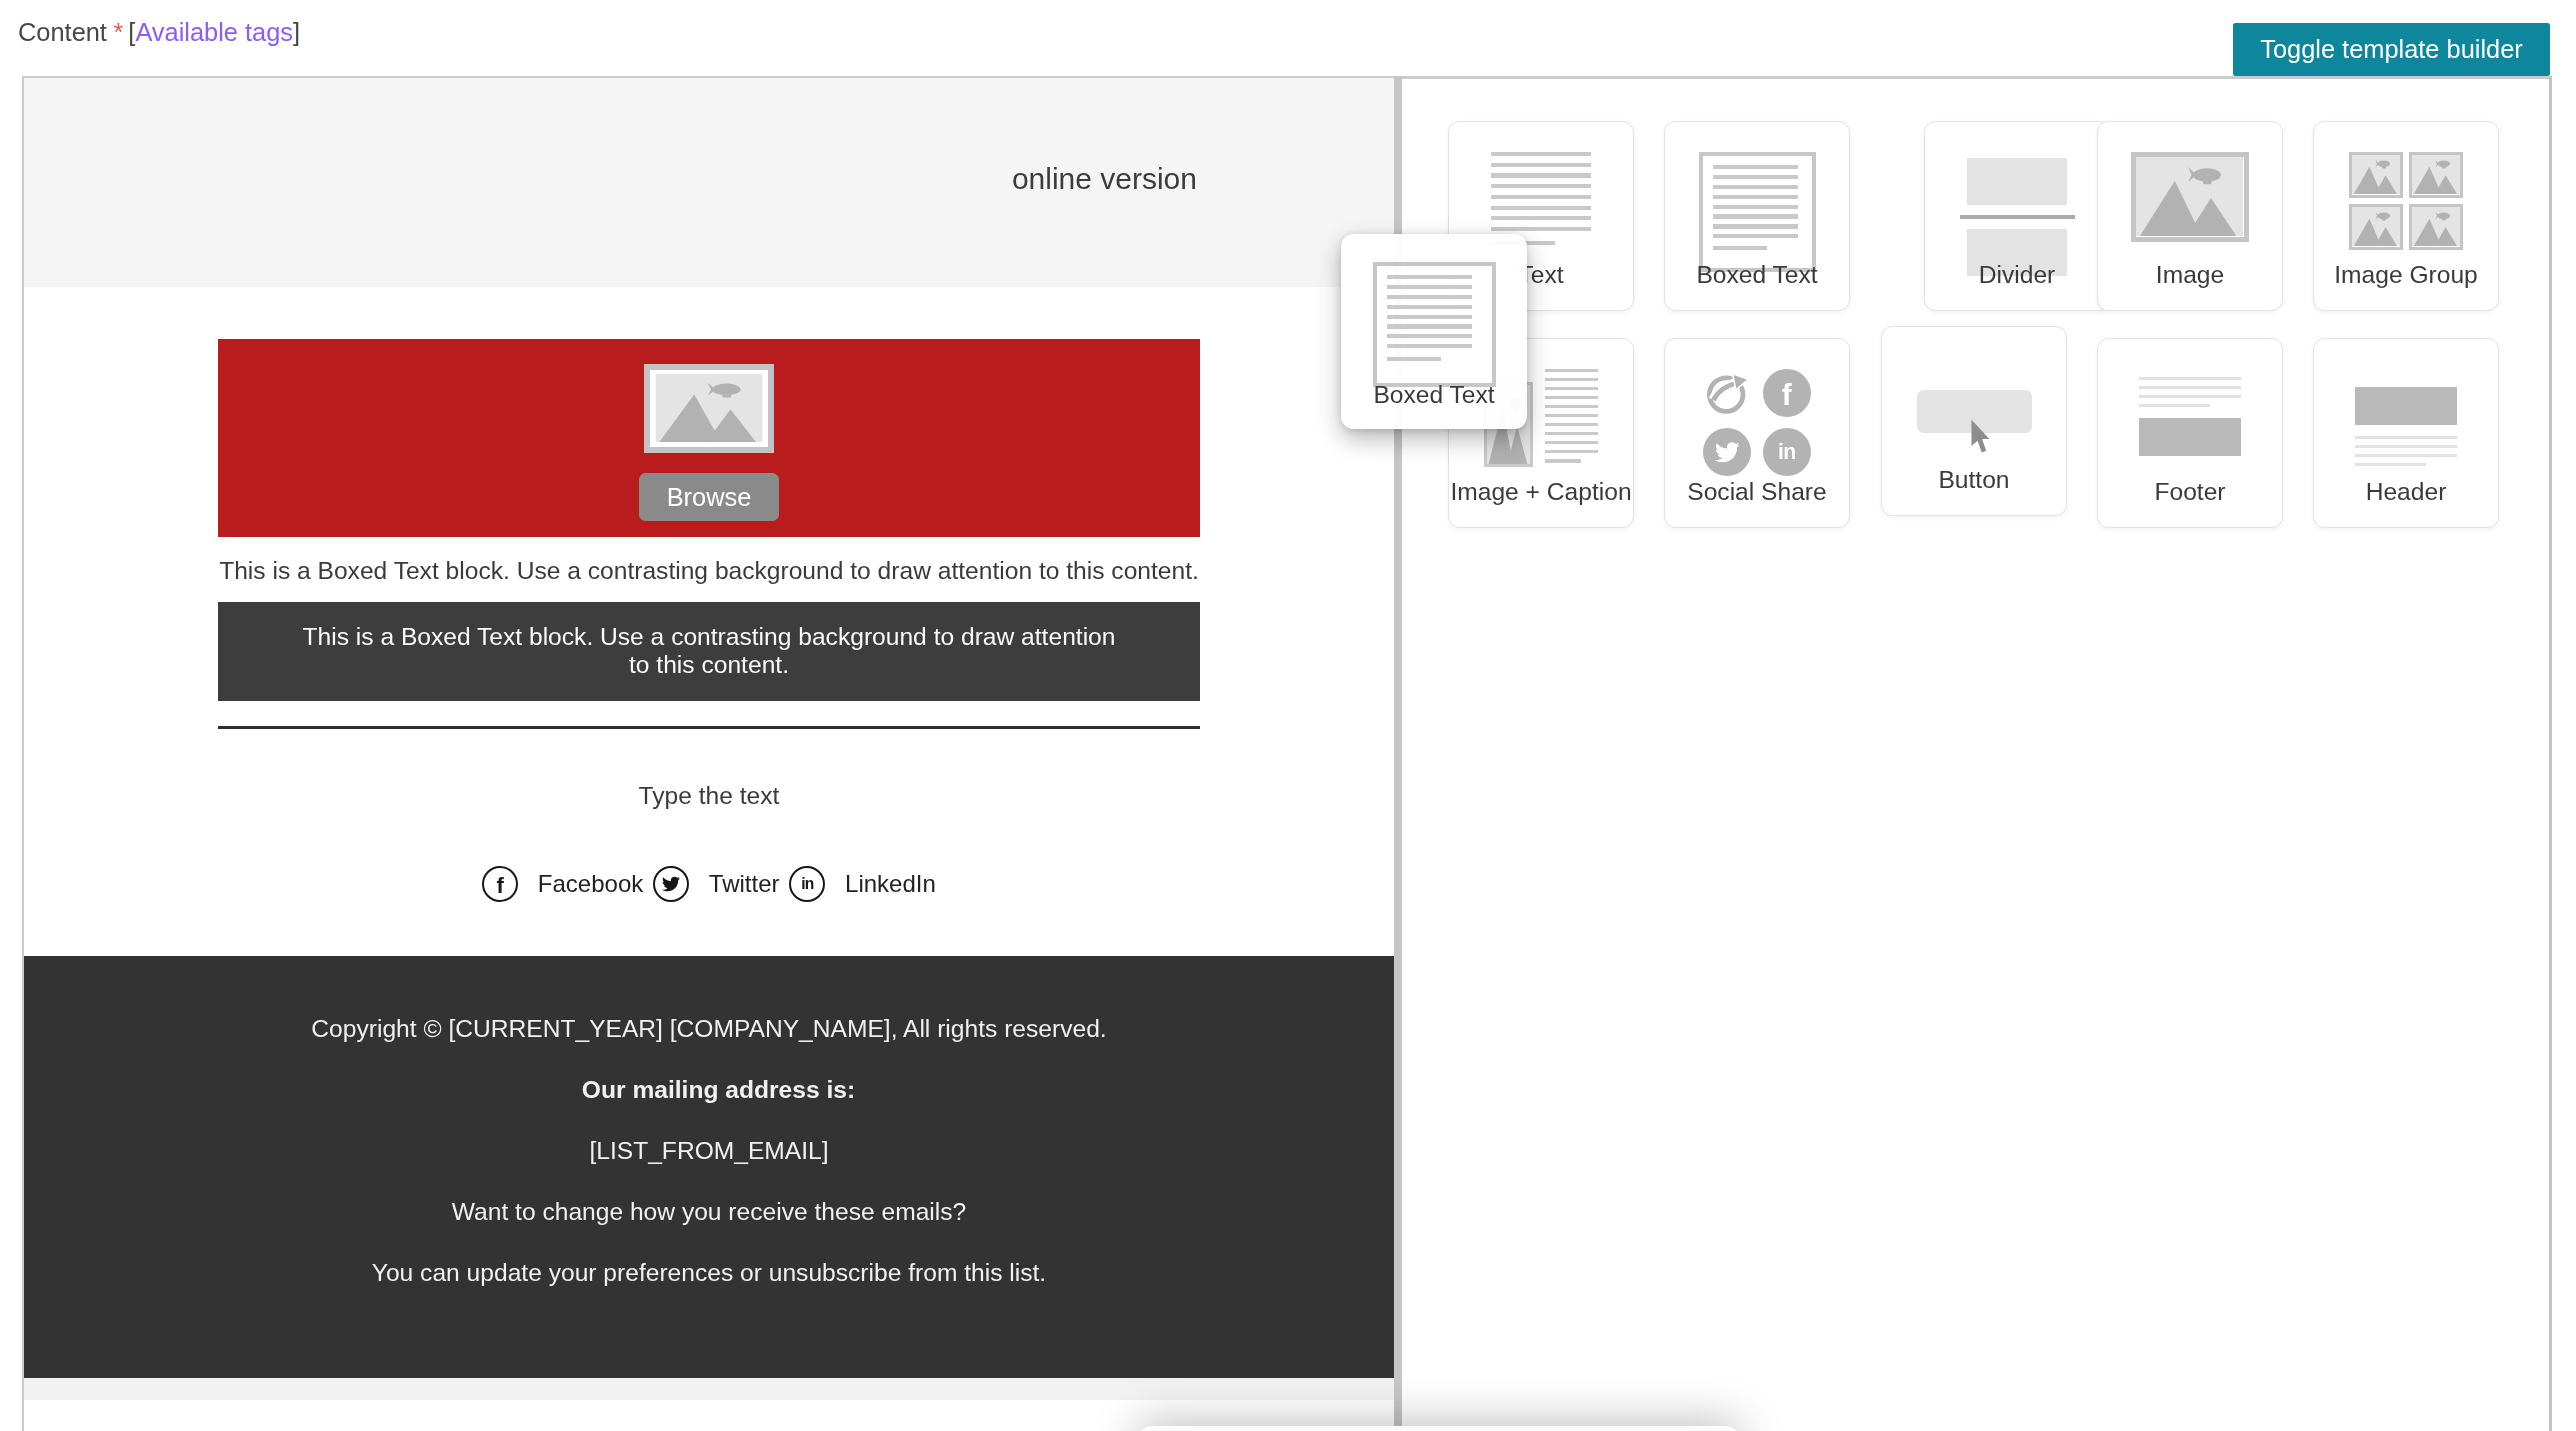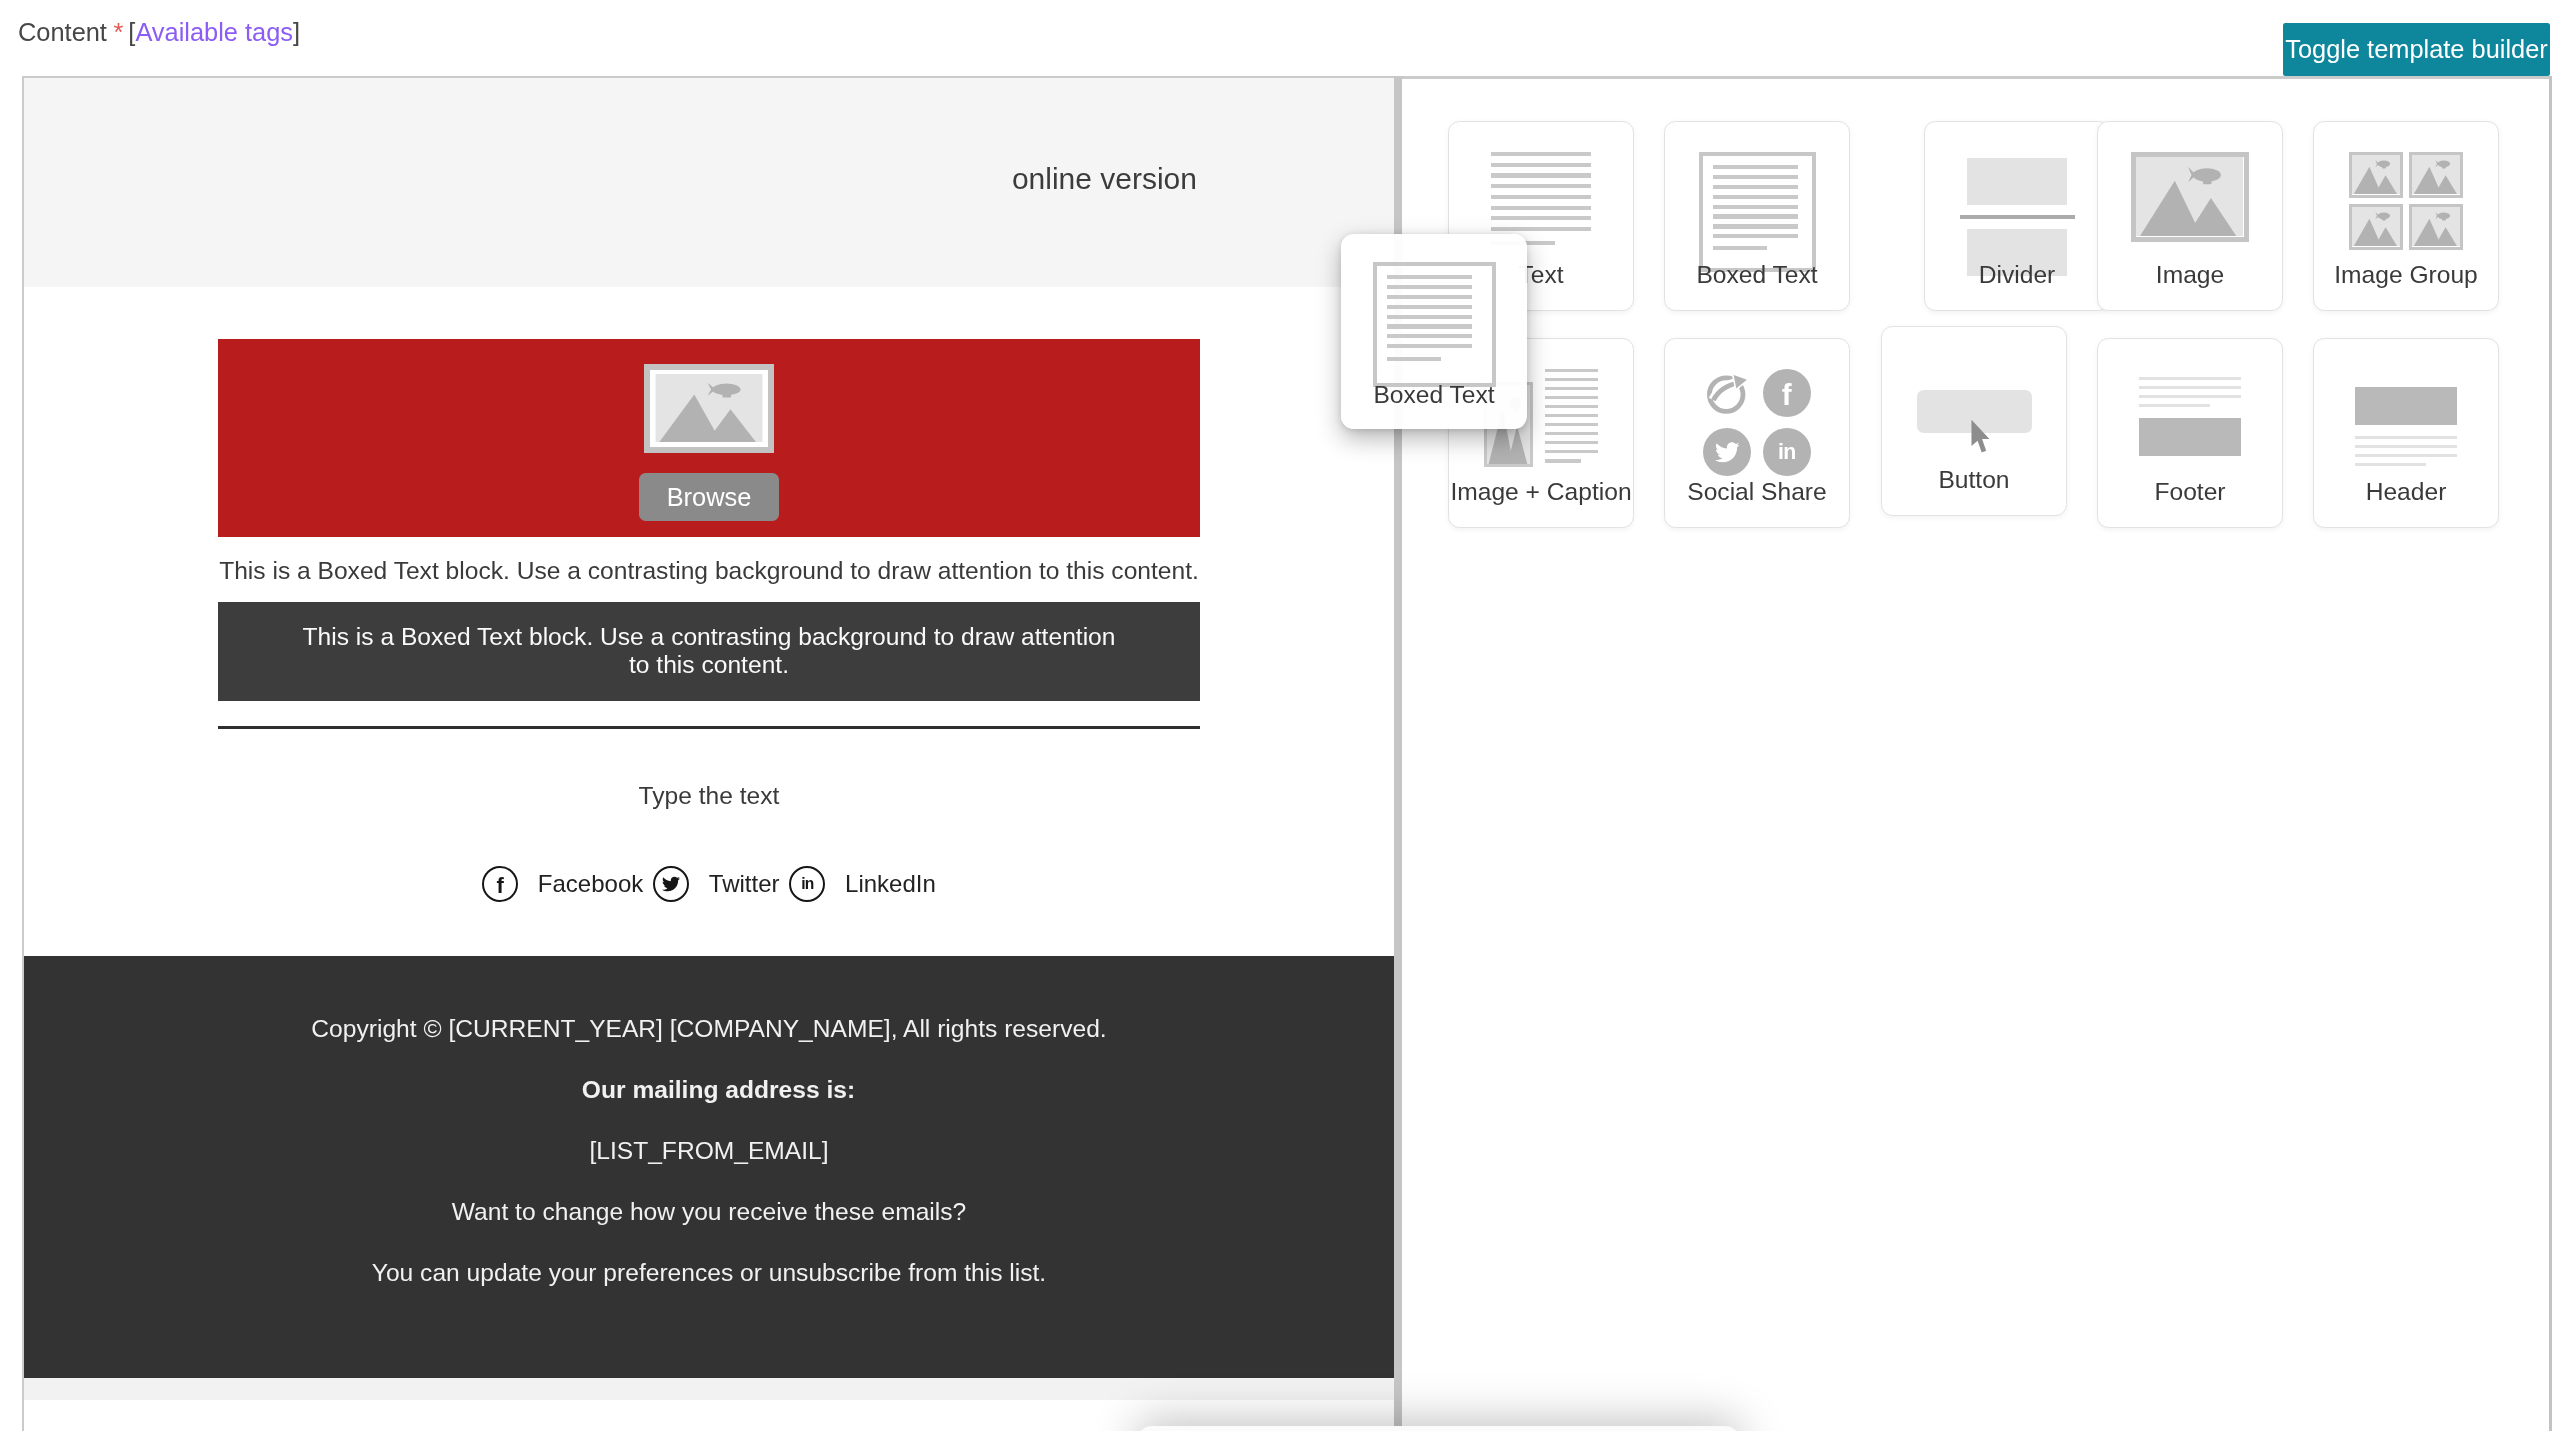--- a/index.html
+++ b/index.html
@@ -4,21 +4,21 @@
 <style>
   * { margin:0; padding:0; box-sizing:border-box; }
   body { background:#fff; font-family:"Liberation Sans", sans-serif; }
   .stage { position:relative; width:2576px; height:1432px; overflow:hidden; background:#fff; color:#3a3a3a; }
 
   
   .topbar-label { position:absolute; left:18px; top:18px; font-size:25.4px; color:#474747; }
   .topbar-label .req { color:#e25950; padding:0 4.9px 0 6.6px; }
   .topbar-label .bracket { color:#474747; }
   .topbar-label a.tags { color:#8b5cf6; text-decoration:none; cursor:pointer; }
-  .toggle-btn { position:absolute; right:26px; top:23px; width:267px; height:53px; line-height:53px;
+  .toggle-btn { position:absolute; right:26px; top:23px; width:317px; height:53px; line-height:53px;
     background:#0e879c; color:#fff; text-align:center; font-size:25.4px; border:none; border-radius:2.5px; cursor:pointer; }
 
   
   .top-rule   { position:absolute; left:22px;  top:76px; width:2529px; height:2.5px; background:#cbcbcb; }
   .right-rule { position:absolute; left:2549px; top:76px; width:2.5px; height:1356px; background:#c3c3c3; }
   .v-divider  { position:absolute; left:1394px; top:76px; width:8.2px; height:1356px; background:#c6c6c6; z-index:2; }
 
   
   .email { position:absolute; left:22px; top:78px; width:1372px; height:1354px; border-left:2.5px solid #cbcbcb;
     background:#fff; overflow:hidden; }

